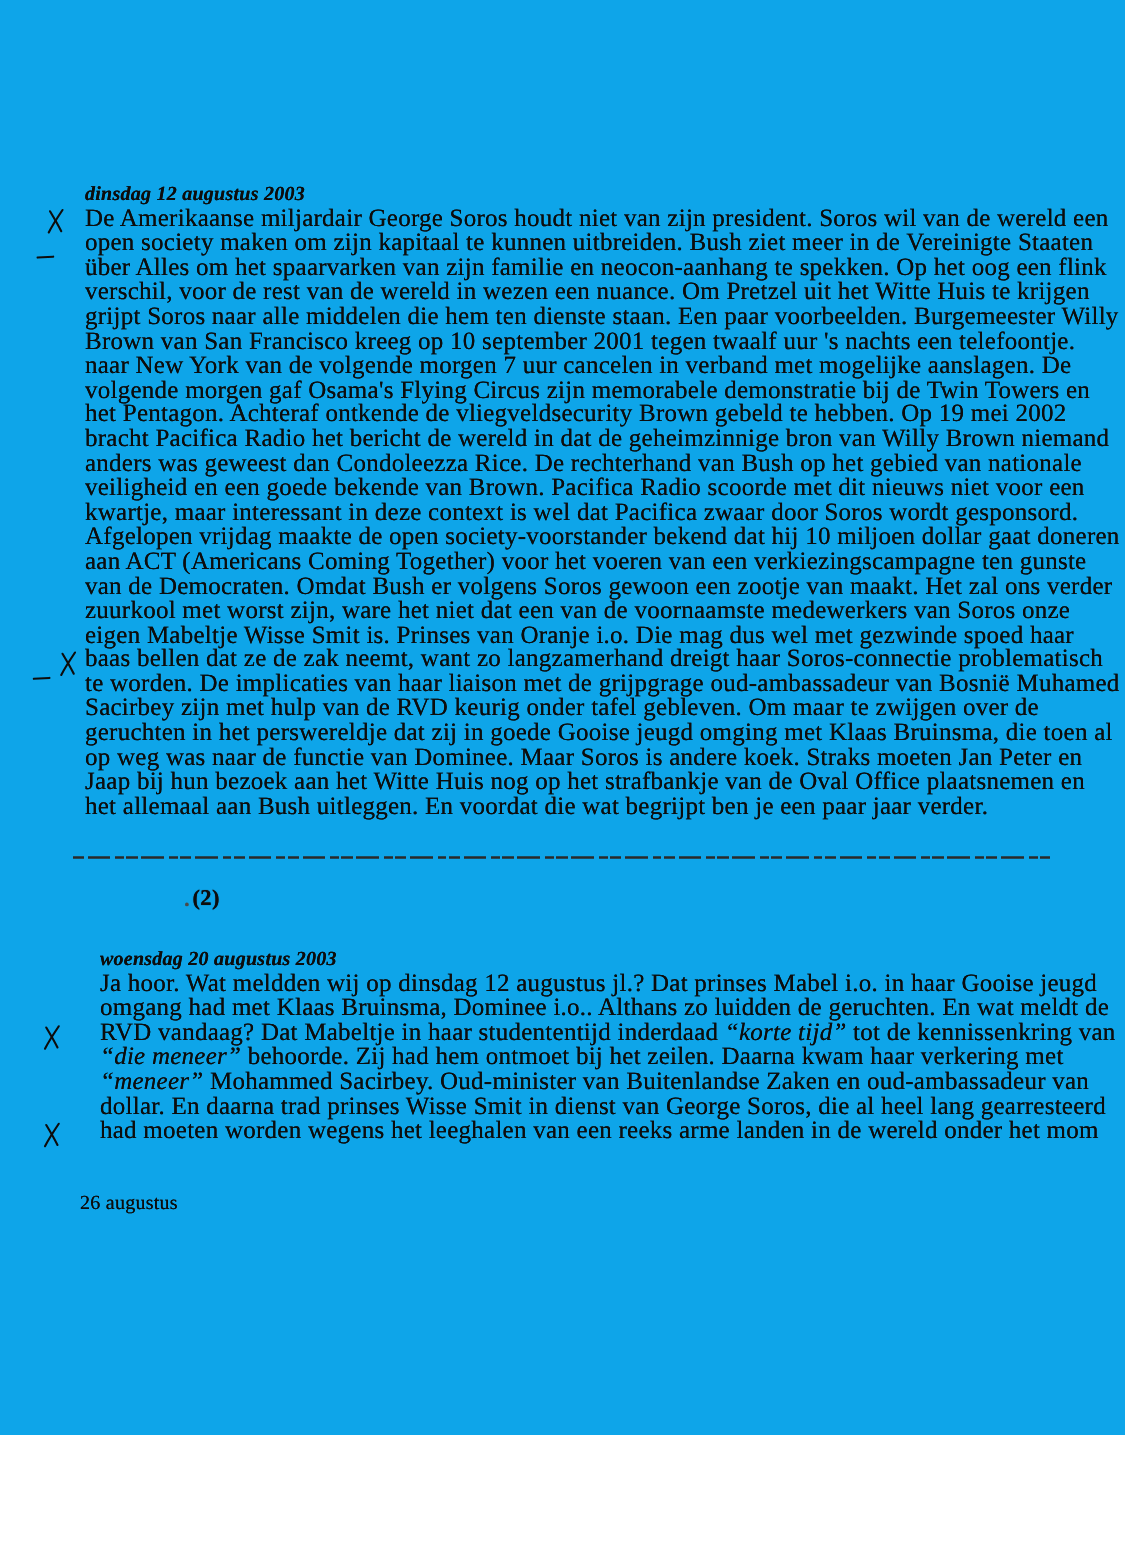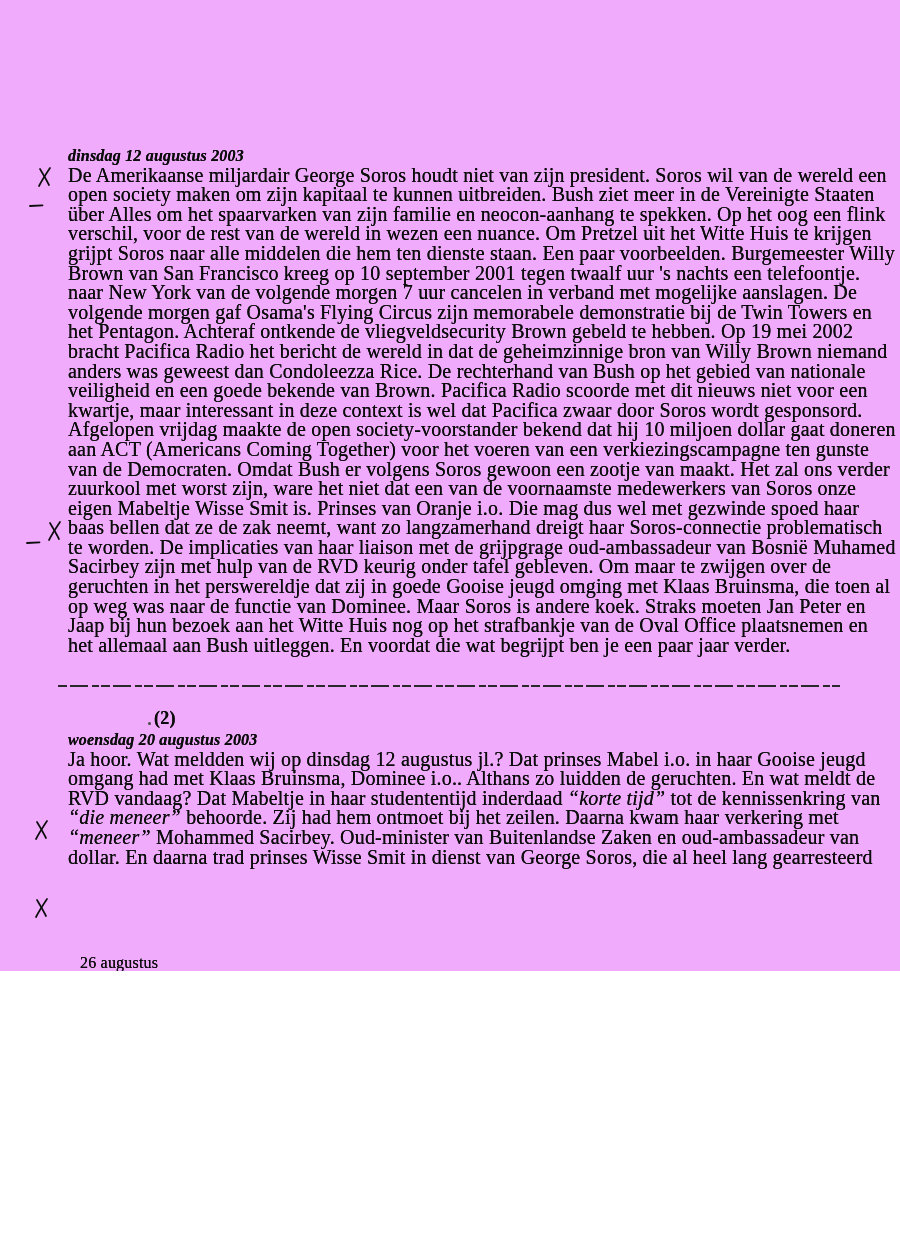--- a/index.html
+++ b/index.html
@@ -1,20 +1,20 @@
 <!DOCTYPE html>
 <html><head>
 <meta charset="utf-8">
 <style>
   html, body { margin: 0; padding: 0; background: #ffffff; }
   .page {
     position: relative;
     width: 900px;
-    height: 971px;
-    background: #f0abfc;
+    height: 1148px;
+    background: #0ea5e9;
     font-family: "Liberation Serif", "DejaVu Serif", serif;
     color: #0d0d0d;
     overflow: hidden;
   }
   .entry { position: absolute; left: 68px; width: 790px; }
   .entry-heading {
     margin: 0;
     font-size: 16px;
     line-height: 19.6px;
     font-weight: 700;
@@ -57,21 +57,21 @@
     position: absolute;
     left: 148px;
     top: 722px;
     width: 3px;
     height: 3px;
     background: #4a4a4a;
     border-radius: 50%;
   }
   .footer-note {
     position: absolute;
-    left: 80px;
+    left: 64px;
     top: 953px;
     font-size: 16px;
     line-height: 19.6px;
     letter-spacing: 0.2px;
     text-shadow: 0 0 0.45px #0d0d0d;
   }
   .mark { position: absolute; }
 </style>
 </head>
 <body>
@@ -108,29 +108,30 @@
         <div class="line">het allemaal aan Bush uitleggen. En voordat die wat begrijpt ben je een paar jaar verder.</div>
       </div>
   </section>
 
   <div class="separator"></div>
 
   <div class="scan-dot"></div>
 
   <div class="page-marker">(2)</div>
 
-  <section class="entry" style="top:730px;">
+  <section class="entry" style="top:758px;margin-left:12px;">
     <h2 class="entry-heading">woensdag 20 augustus 2003</h2>
     <div class="entry-body">
         <div class="line">Ja hoor. Wat meldden wij op dinsdag 12 augustus jl.? Dat prinses Mabel i.o. in haar Gooise jeugd</div>
         <div class="line">omgang had met Klaas Bruinsma, Dominee i.o.. Althans zo luidden de geruchten. En wat meldt de</div>
         <div class="line">RVD vandaag? Dat Mabeltje in haar studententijd inderdaad <em>“korte tijd”</em> tot de kennissenkring van</div>
         <div class="line"><em>“die meneer”</em> behoorde. Zij had hem ontmoet bij het zeilen. Daarna kwam haar verkering met</div>
         <div class="line"><em>“meneer”</em> Mohammed Sacirbey. Oud-minister van Buitenlandse Zaken en oud-ambassadeur van</div>
         <div class="line">dollar. En daarna trad prinses Wisse Smit in dienst van George Soros, die al heel lang gearresteerd</div>
+        <div class="line">had moeten worden wegens het leeghalen van een reeks arme landen in de wereld onder het mom</div>
       </div>
   </section>
 
   <div class="footer-note">26 augustus</div>
 
   <div></div>
 
 <svg class="mark" width="18" height="24" viewBox="0 0 18 24" style="left: 36px; top: 165px;">
       <path d="M4 4 C 7 9, 10 14, 13 20" stroke="#0d0d0d" stroke-width="1.7" fill="none" stroke-linecap="round"></path>
       <path d="M14 3 C 10 9, 6 15, 3 21" stroke="#0d0d0d" stroke-width="1.7" fill="none" stroke-linecap="round"></path>

